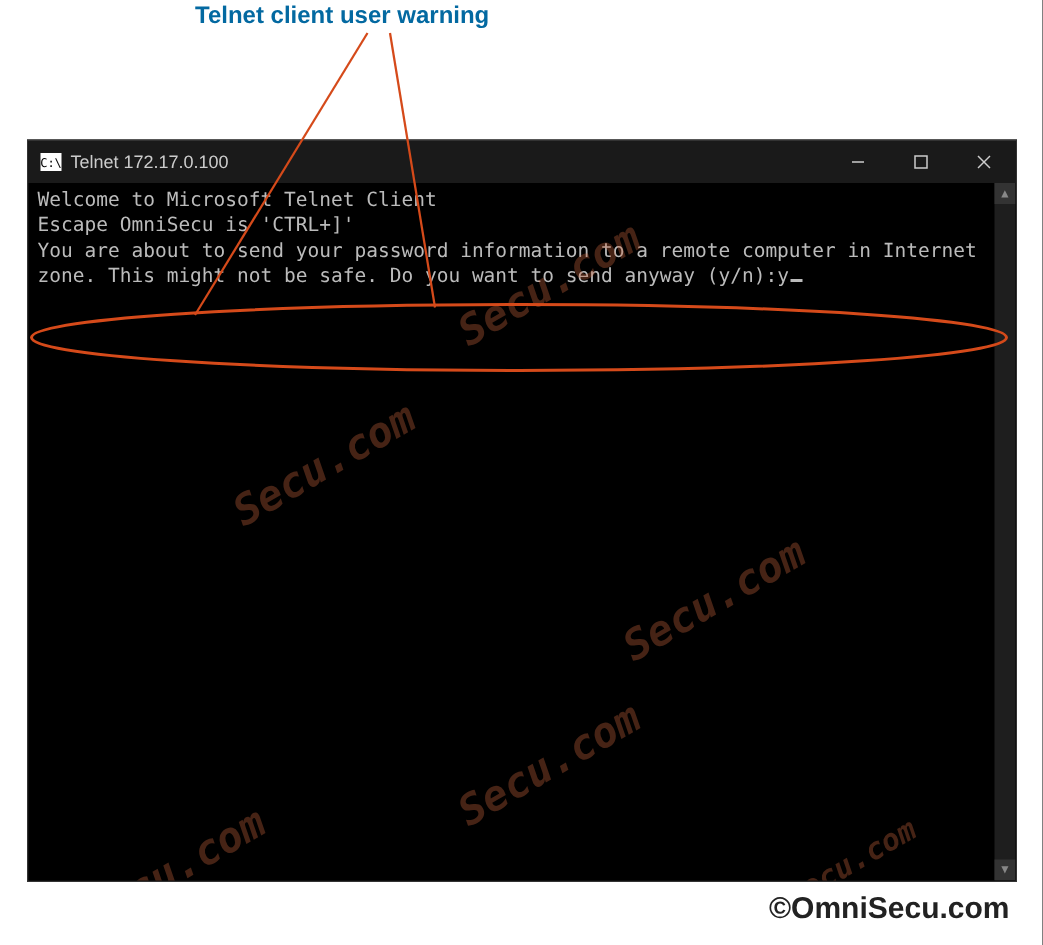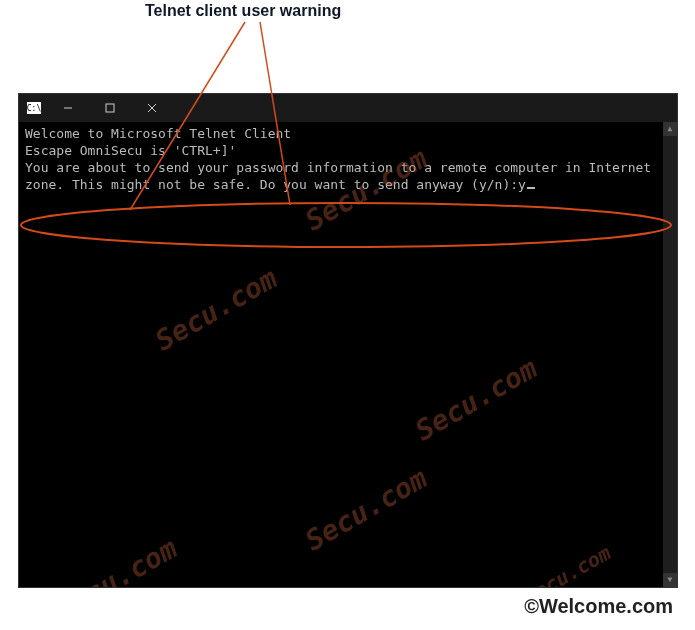--- a/index.html
+++ b/index.html
@@ -6,22 +6,22 @@
     body {
       width: 695px;
       height: 630px;
       background: #ffffff;
       position: relative;
       font-family: Arial, sans-serif;
     }
     .annotation-label {
       position: absolute;
       top: 2px;
-      left: 145px;
-      color: #0f172a;
+      left: 130px;
+      color: #0369a1;
       font-weight: bold;
       font-size: 16px;
     }
     .callout-svg {
       position: absolute;
       top: 10px;
       left: 0;
       pointer-events: none;
       z-index: 10;
     }
@@ -154,20 +154,21 @@
 <div class="annotation-label">Telnet client user warning</div>
 
 <svg class="callout-svg" width="695" height="250">
   <line x1="245" y1="12" x2="130" y2="200" stroke="#d54a1a" stroke-width="1.5"></line>
   <line x1="260" y1="12" x2="290" y2="195" stroke="#d54a1a" stroke-width="1.5"></line>
 </svg>
 
 <div class="window">
   <div class="titlebar">
     <span class="titlebar-icon">C:\</span>
+    <span class="title-text">Telnet 172.17.0.100</span>
     <div class="window-controls">
       <div class="win-btn">
         <svg width="10" height="10">
             <line x1="1" y1="5" x2="9" y2="5" stroke="#ccc" stroke-width="1"></line>
           </svg>
       </div>
       <div class="win-btn">
         <svg width="10" height="10">
             <rect x="1" y="1" width="8" height="8" stroke="#ccc" fill="none" stroke-width="1"></rect>
           </svg>
@@ -199,13 +200,13 @@
       <div class="scroll-up">▲</div>
       <div class="scroll-down">▼</div>
     </div>
   </div>
 </div>
 
 <svg class="highlight-oval">
   <ellipse cx="328" cy="25" rx="325" ry="22" stroke="#d54a1a" stroke-width="2" fill="none"></ellipse>
 </svg>
 
-<div class="credit">©Welcome.com</div>
+<div class="credit">©OmniSecu.com</div>
 
 </body></html>

